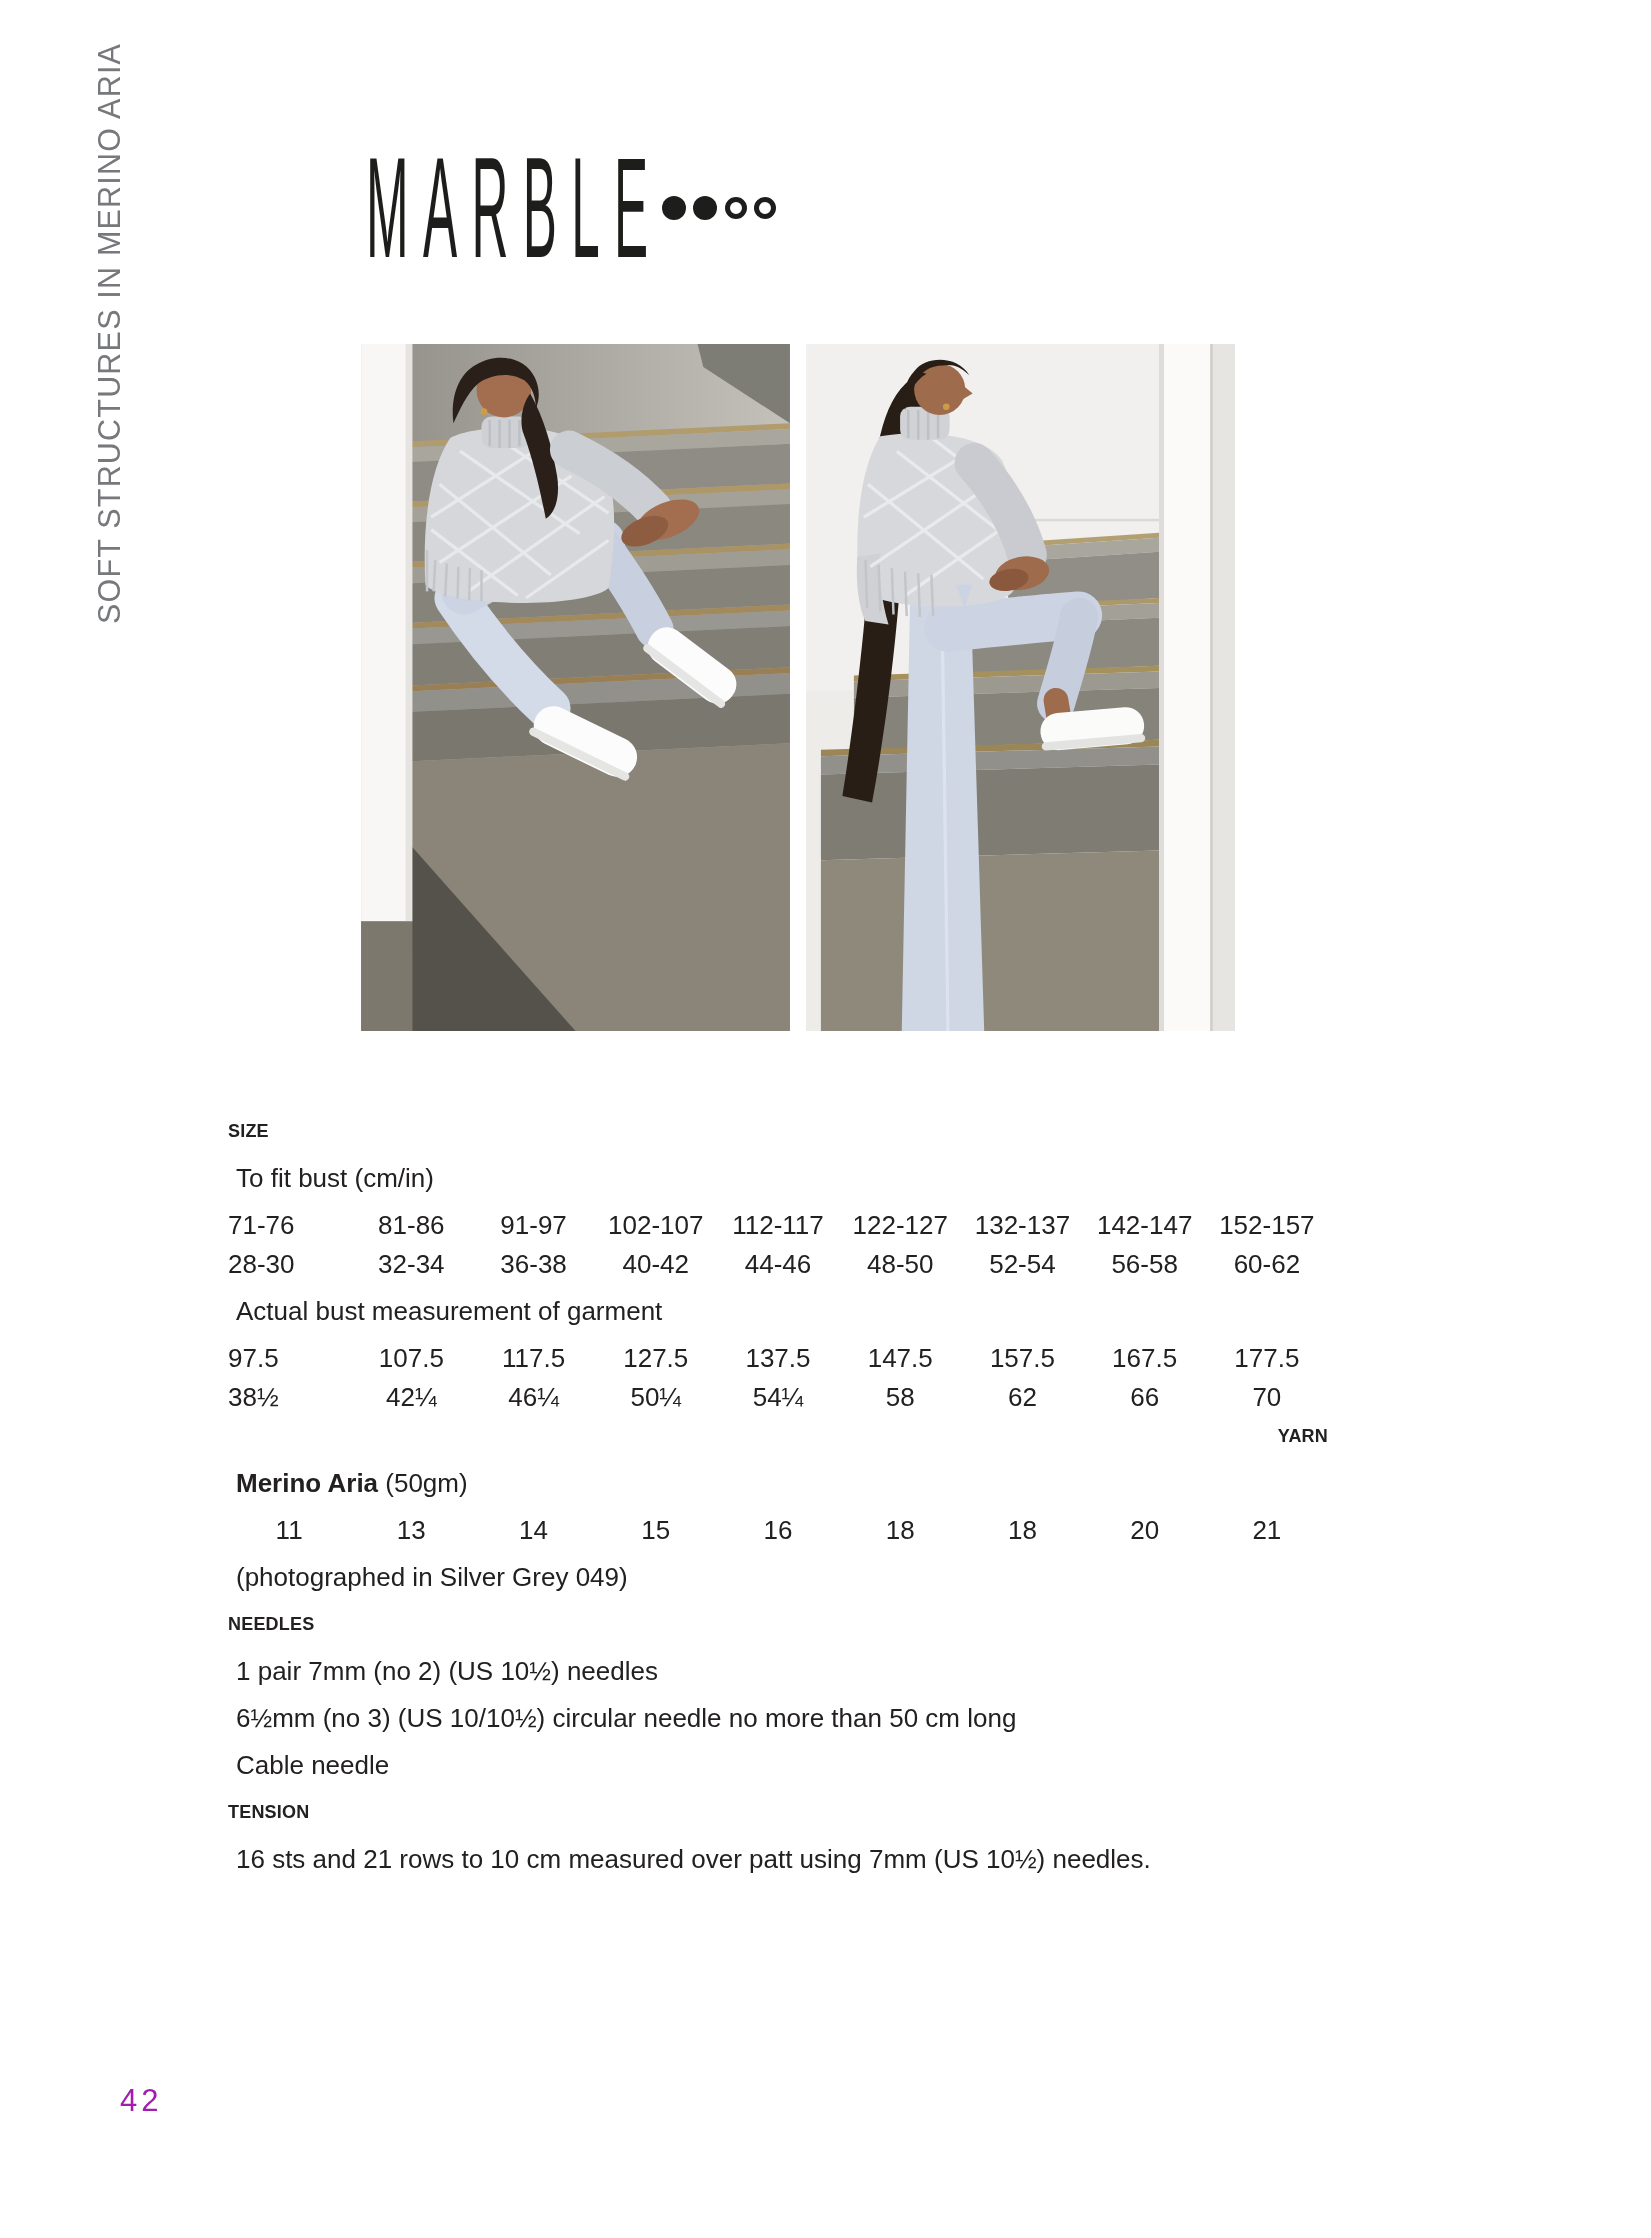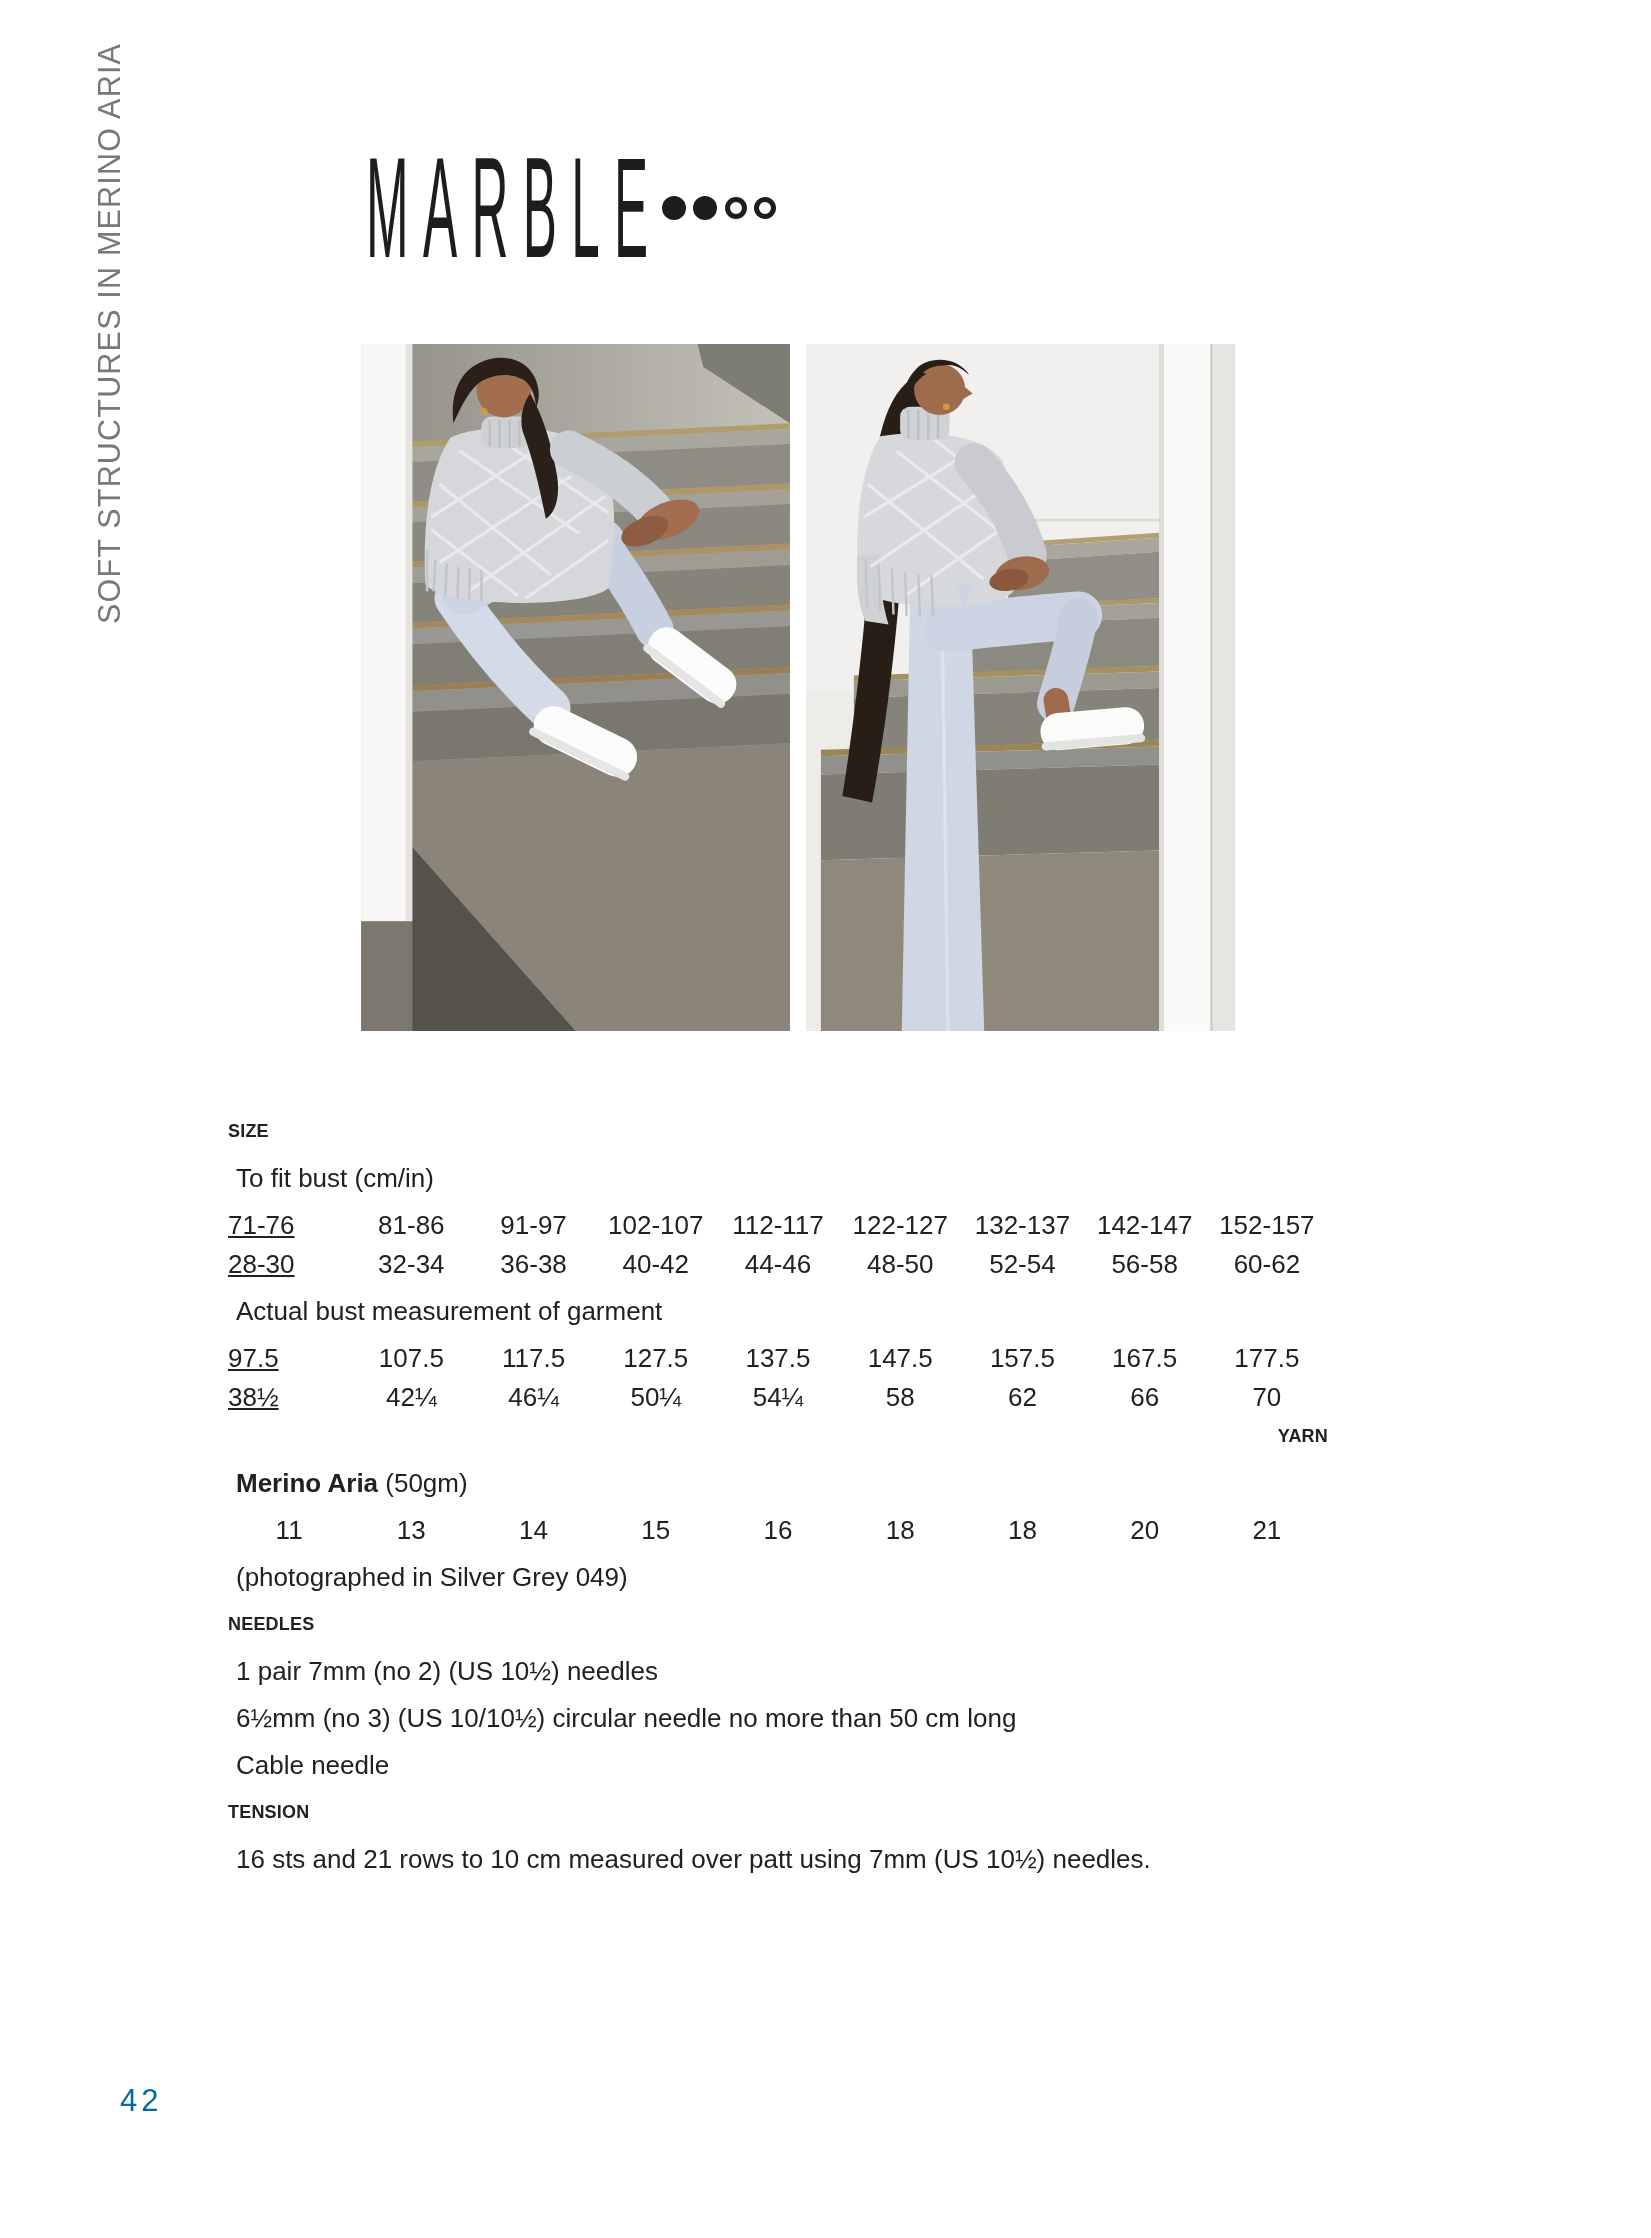--- a/index.html
+++ b/index.html
@@ -25,26 +25,26 @@
   .photo{position:absolute;top:344px;width:429px;height:687px;margin:0;}
   .photo.left{left:361px;}
   .photo.right{left:806px;}
   .photo svg{display:block;width:100%;height:100%;}
   
   .content{position:absolute;left:228px;top:1112px;width:1100px;font-size:26px;line-height:39px;}
   .content h2{font-size:18px;line-height:39px;font-weight:700;letter-spacing:0.2px;margin:0;}
   .content p{margin:8px;}
   .grid-row{display:grid;grid-template-columns:repeat(9,1fr);line-height:39px;}
   .grid-row span{text-align:center;}
-  .grid-row.first-left span:first-child{text-align:left;text-decoration:underline;}
+  .grid-row.first-left span:first-child{text-align:left;}
   .mt-yarn{margin-top:30.5px;text-align:right;}
   .mt-needles{margin-top:35px;}
   .mt-tension{margin-top:33px;}
   .bold{font-weight:700;}
-  .page-number{position:absolute;left:120px;top:2083px;font-size:31px;letter-spacing:4.1px;color:#0369a1;}
+  .page-number{position:absolute;left:120px;top:2083px;font-size:31px;letter-spacing:4.1px;color:#a21caf;}
 </style>
 </head>
 <body>
 
 <div class="page">
 
   <div class="strapline">SOFT STRUCTURES IN MERINO ARIA</div>
 
   <h1 class="title">MARBLE</h1>
 

